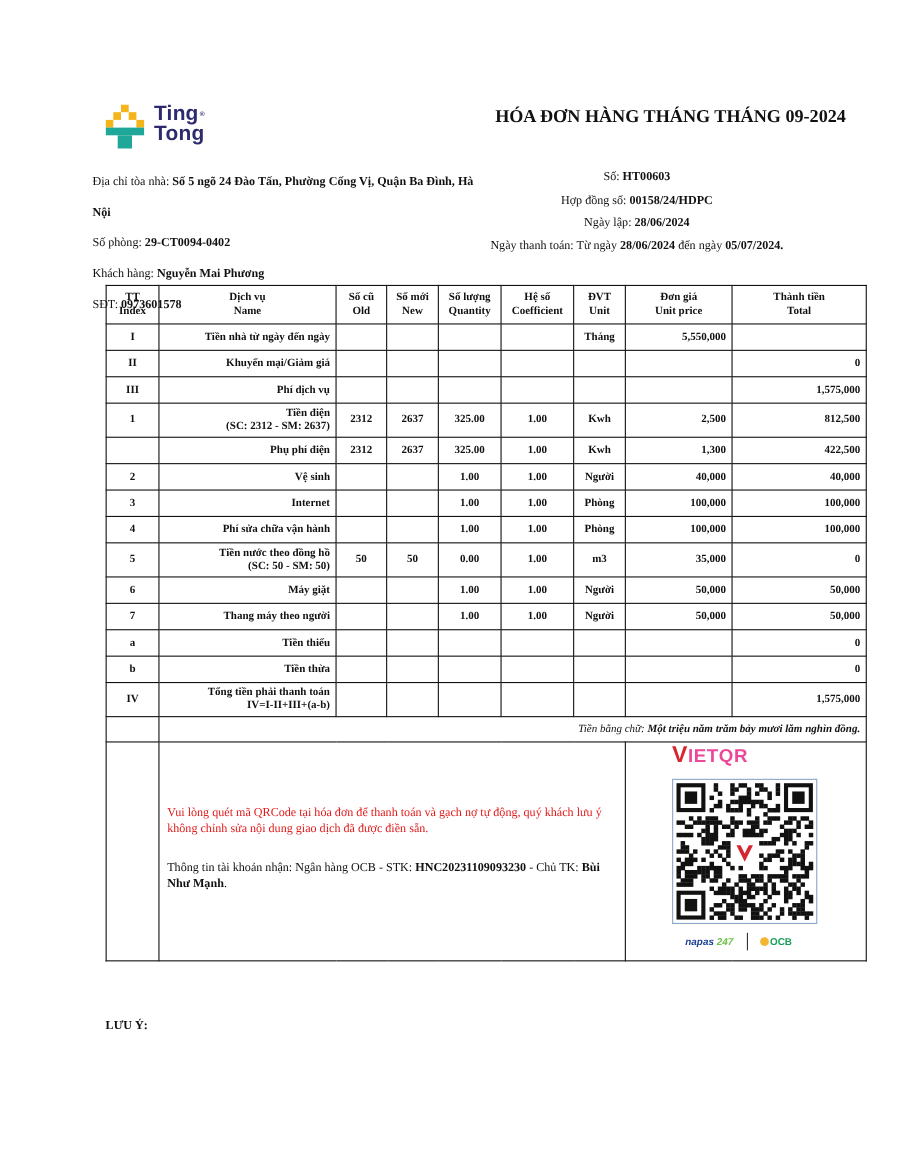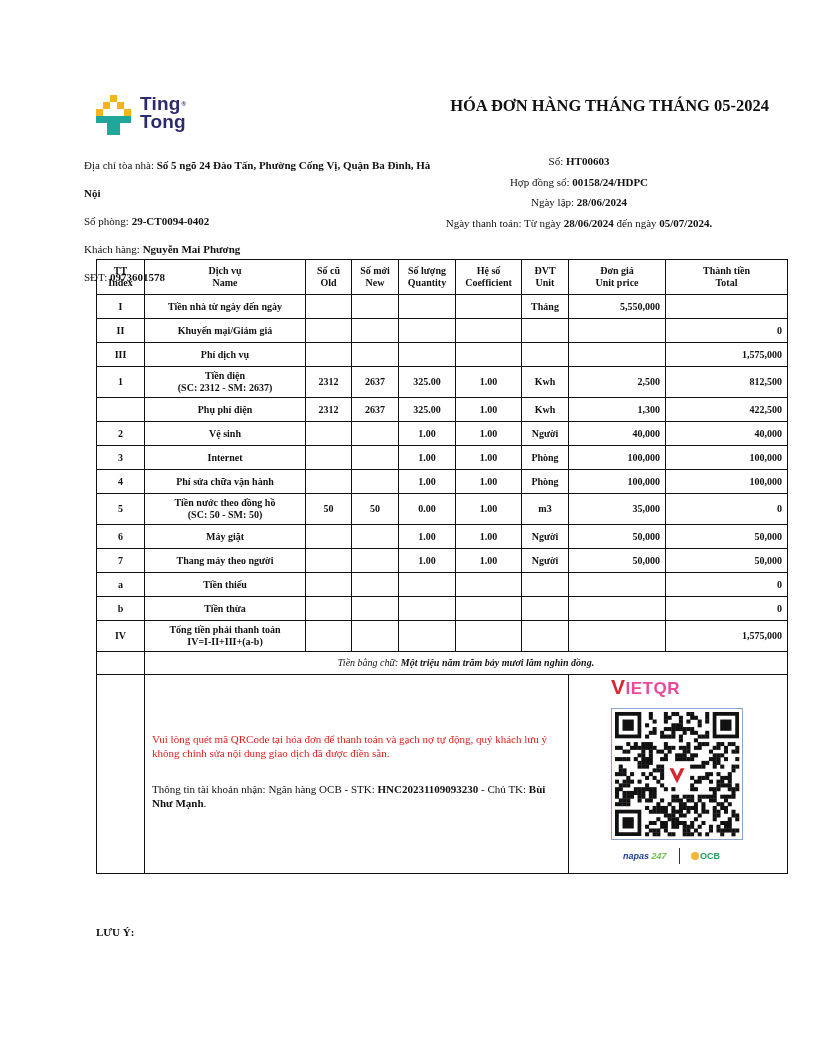--- a/index.html
+++ b/index.html
@@ -16,21 +16,21 @@
   .info-right { position: absolute; right: 48px; top: 151px; width: 380px; font-size: 11px; line-height: 20.5px; text-align: center; }
   b { font-weight: bold; }
 
   table.inv { position: absolute; left: 96px; top: 259px; width: 691px; border-collapse: collapse; table-layout: fixed; font-size: 10px; font-weight: bold; }
   table.inv td, table.inv th { border: 1px solid #111; padding: 0 5px; vertical-align: middle; }
   table.inv tr { border-bottom: 1.5px solid #777; }
   table.inv th { font-weight: bold; text-align: center; line-height: 12px; height: 34px; font-size: 10px; }
   table.inv td { height: 23px; line-height: 12px; }
   td.c { text-align: center; }
   td.r { text-align: right; }
-  td.l { text-align: center; margin-left: 13px; }
+  td.l { text-align: right; margin-left: 13px; }
   tr.tall td { height: 30px; }
   tr.words td { height: 22px; font-weight: normal; }
   .words-text { font-style: italic; }
   .words-text b { font-style: italic; }
   tr.pay td { height: 198px; vertical-align: top; }
   .pay-text { font-weight: normal; font-size: 11px; line-height: 13.5px; padding: 58px 2px 0 2px; }
   .pay-red { color: #e11b1b; margin-bottom: 23px; }
 
   .qr-wrap { position: relative; width: 100%; height: 196px; }
   .vietqr { position: absolute; left: 42px; top: 6px; font-family: "Liberation Sans", "DejaVu Sans", sans-serif; font-weight: bold; font-size: 17px; letter-spacing: 0.5px; }
@@ -61,21 +61,21 @@
       <rect x="28" y="14" width="7" height="7" fill="#f4b41a"></rect>
       <rect x="0" y="21" width="35" height="7" fill="#1fa89a"></rect>
       <rect x="11" y="28" width="13" height="12" fill="#1fa89a"></rect>
     </svg>
     <div class="logo-text">
       <div><span>Ting</span><span class="reg">®</span></div>
       <div>Tong</div>
     </div>
   </div>
 
-  <div class="title">HÓA ĐƠN HÀNG THÁNG THÁNG 05-2024</div>
+  <div class="title">HÓA ĐƠN HÀNG THÁNG THÁNG 09-2024</div>
 
   <div class="info-left">
     <div><span>Địa chỉ tòa nhà: </span><b>Số 5 ngõ 24 Đào Tấn, Phường Cống Vị, Quận Ba Đình, Hà Nội</b></div>
     <div><span>Số phòng: </span><b>29-CT0094-0402</b></div>
     <div><span>Khách hàng: </span><b>Nguyễn Mai Phương</b></div>
     <div><span>SĐT: </span><b>0973601578</b></div>
   </div>
 
   <div class="info-right">
     <div><span>Số: </span><b>HT00603</b></div>

